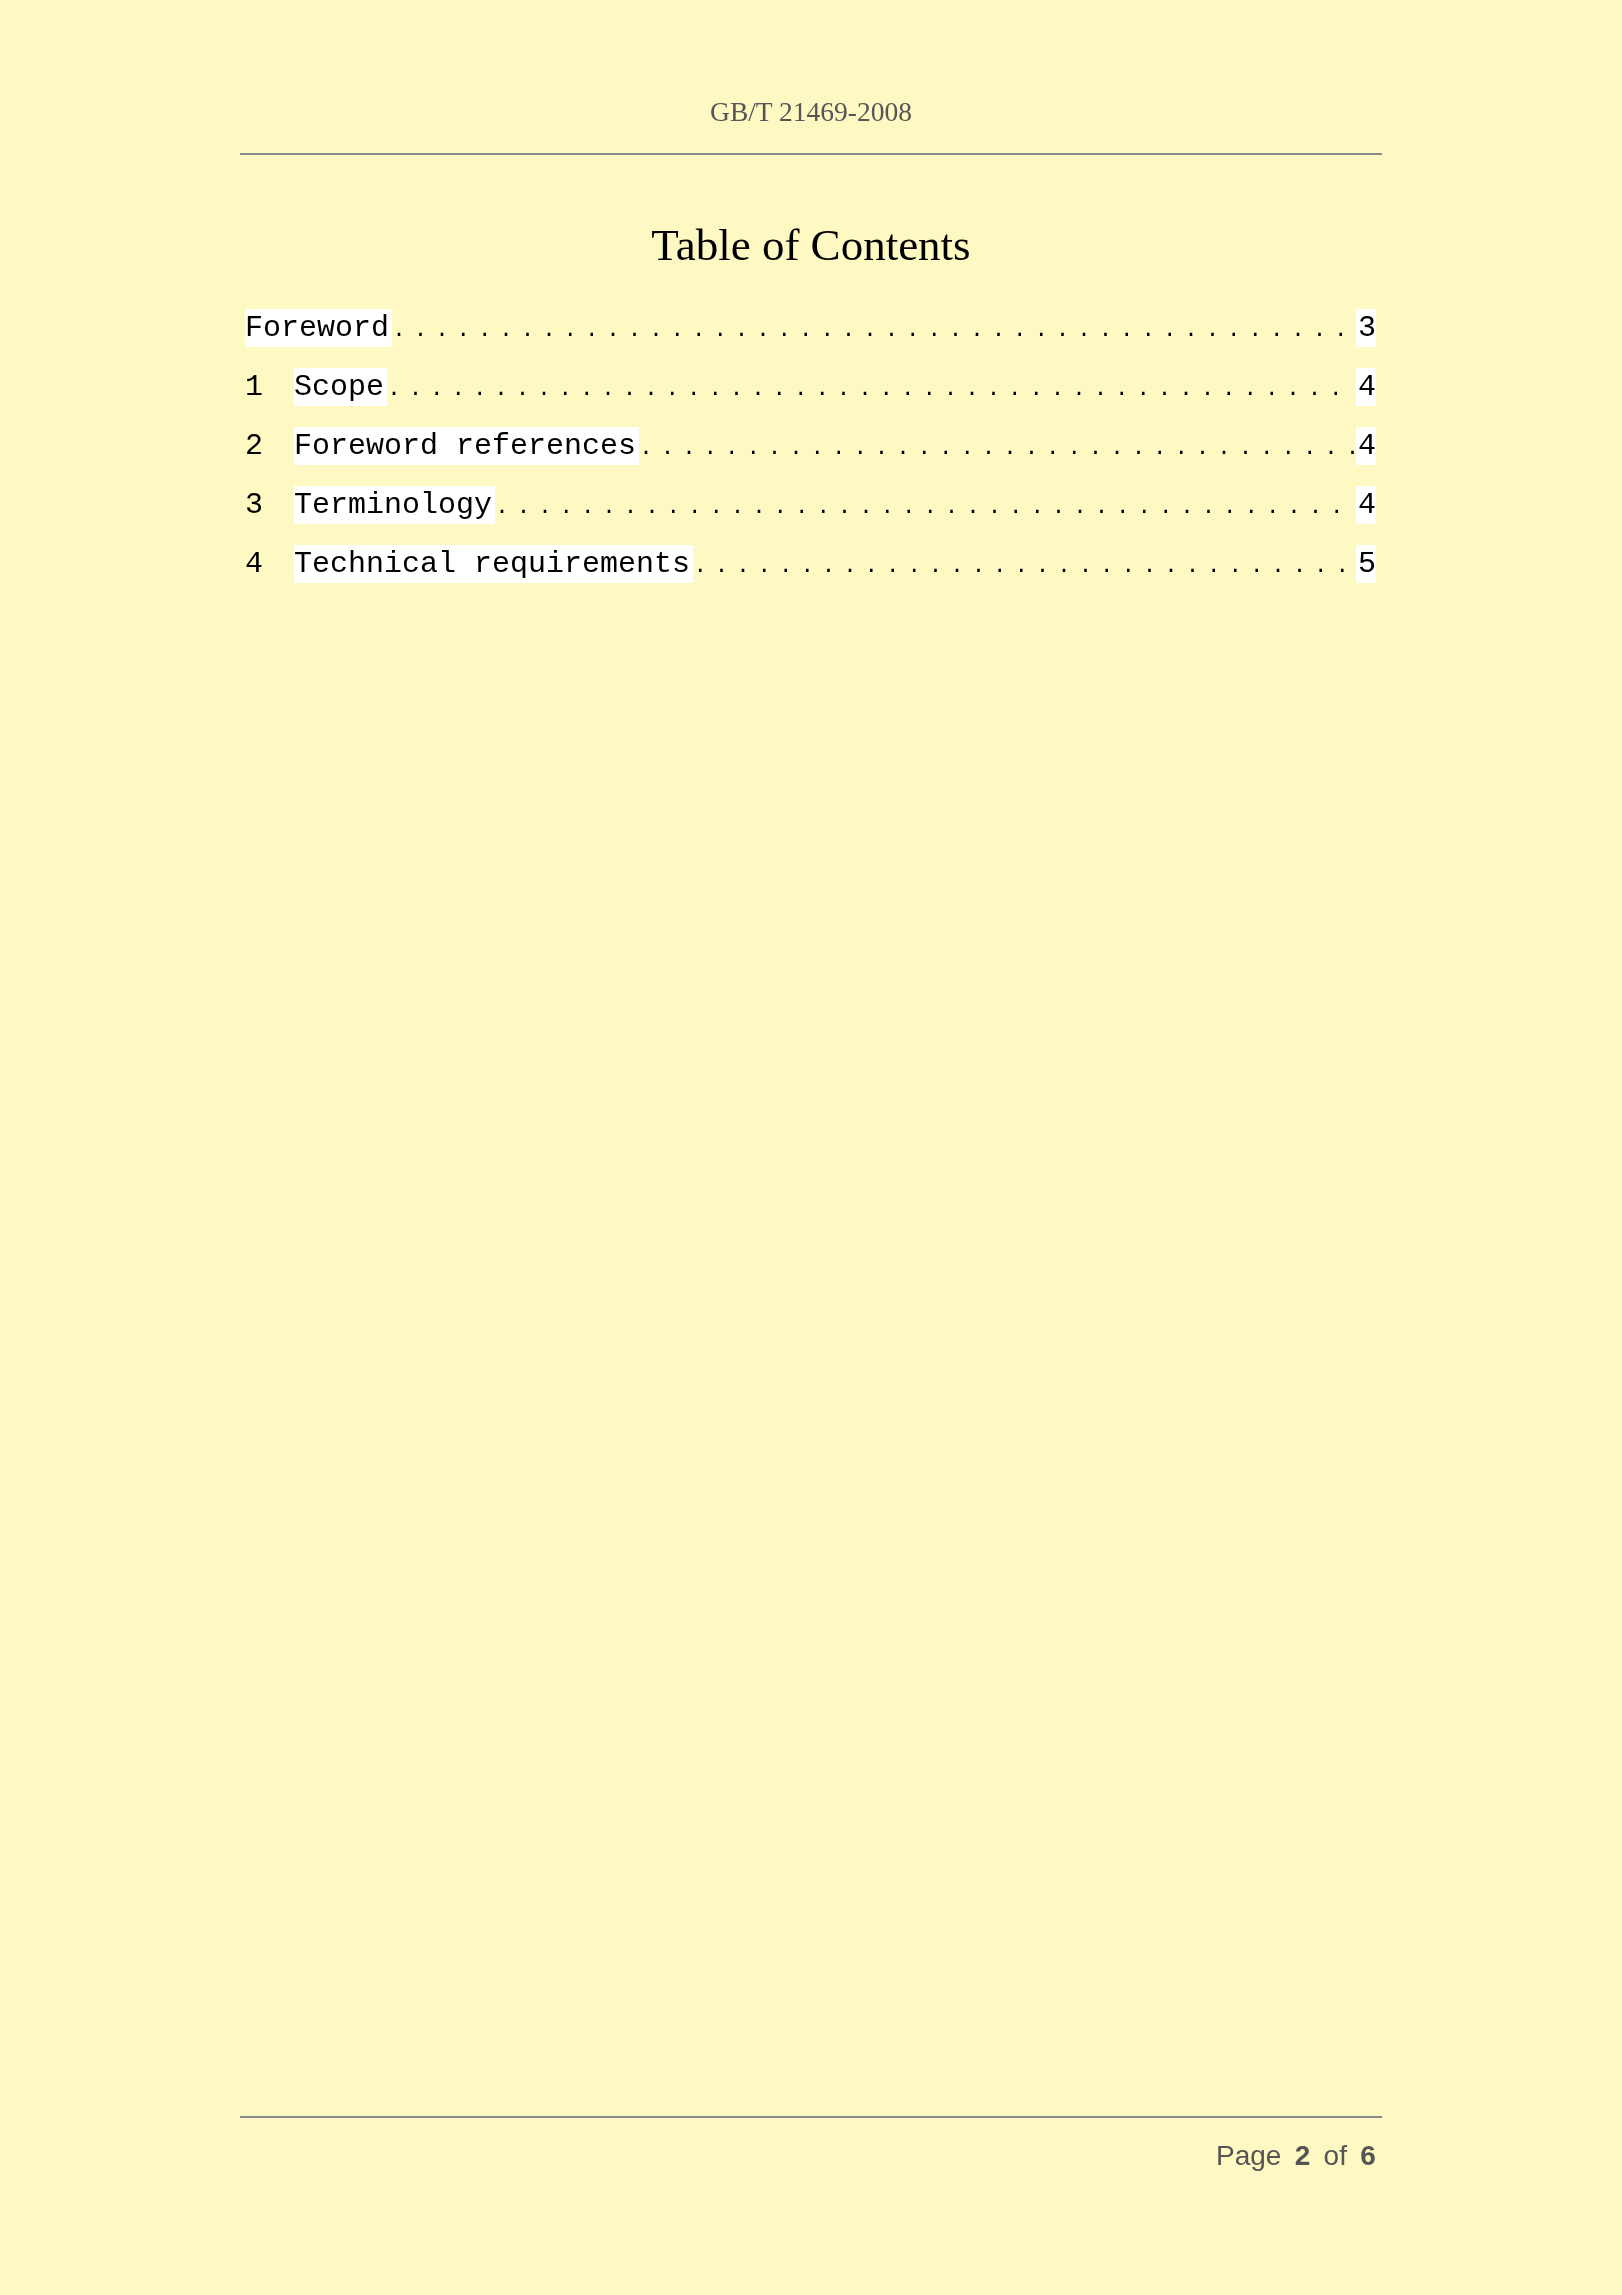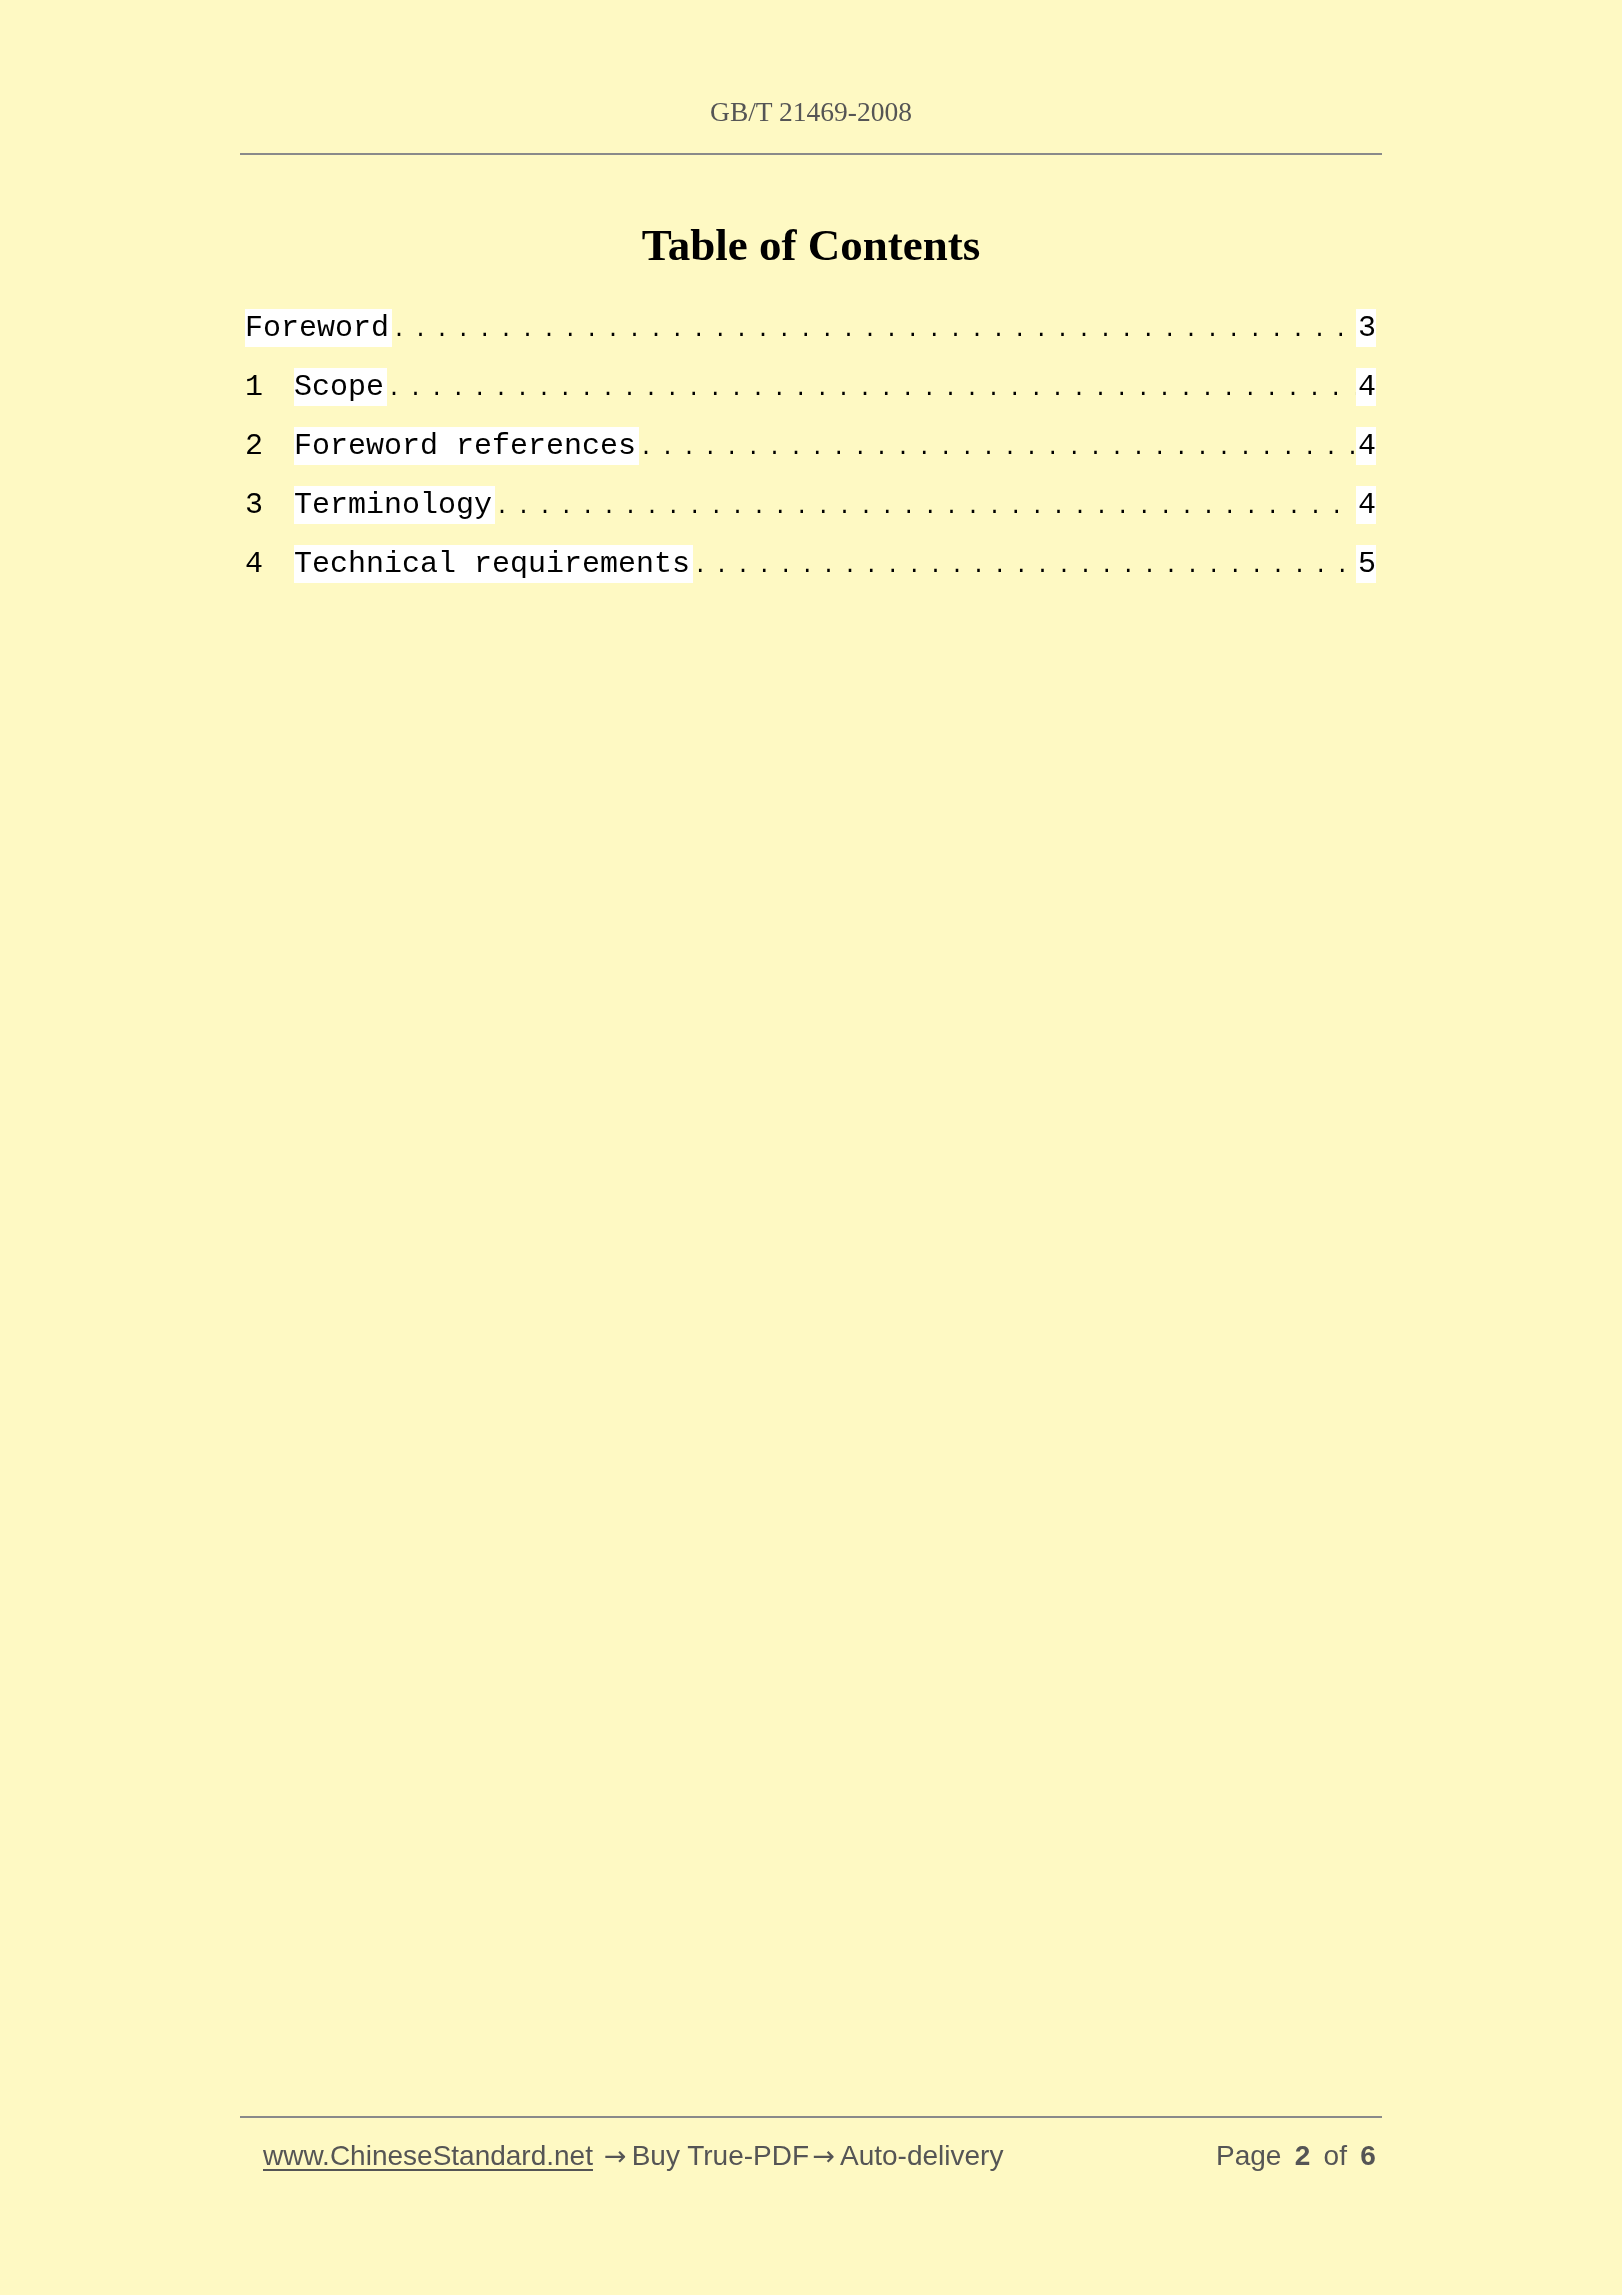--- a/index.html
+++ b/index.html
@@ -44,21 +44,21 @@
 
     .toc-title {
       position: absolute;
       left: 240px;
       width: 1142px;
       top: 218px;
       height: 55px;
       line-height: 55px;
       text-align: center;
       font-family: "Liberation Serif", "DejaVu Serif", serif;
-      font-weight: bold;
+      font-weight: normal;
       font-size: 45px;
       color: #000000;
     }
 
     .toc-list {
       position: absolute;
       left: 245px;
       width: 1131px;
       top: 309px;
       margin: 0;
@@ -198,22 +198,19 @@
         <span class="toc-label">Technical requirements</span>
         <span class="toc-leader"></span>
         <span class="toc-page">5</span>
       </a>
     </li>
   </ul>
 
   <div class="rule footer-rule"></div>
 
   <div class="footer">
-    <div class="footer-left">
-      <a class="footer-link">www.ChineseStandard.net</a><span> </span><span class="arrow">→</span><span>Buy True-PDF</span><span class="arrow">→</span><span>Auto-delivery</span>
-    </div>
     <div class="footer-right">
       <span>Page</span><span class="gap"></span><span class="bold">2</span><span class="gap"></span><span>of</span><span class="gap"></span><span class="bold">6</span>
     </div>
   </div>
 
 </div>
 
 
 </body></html>

